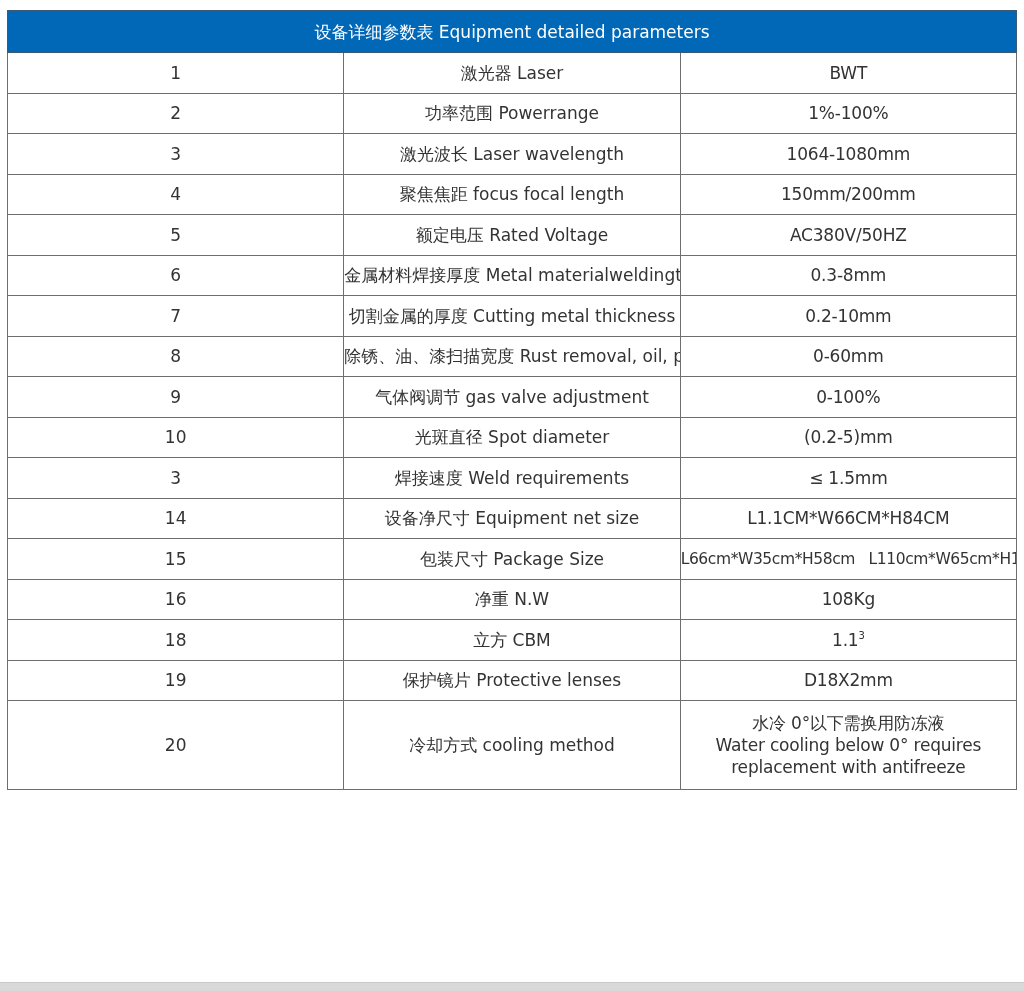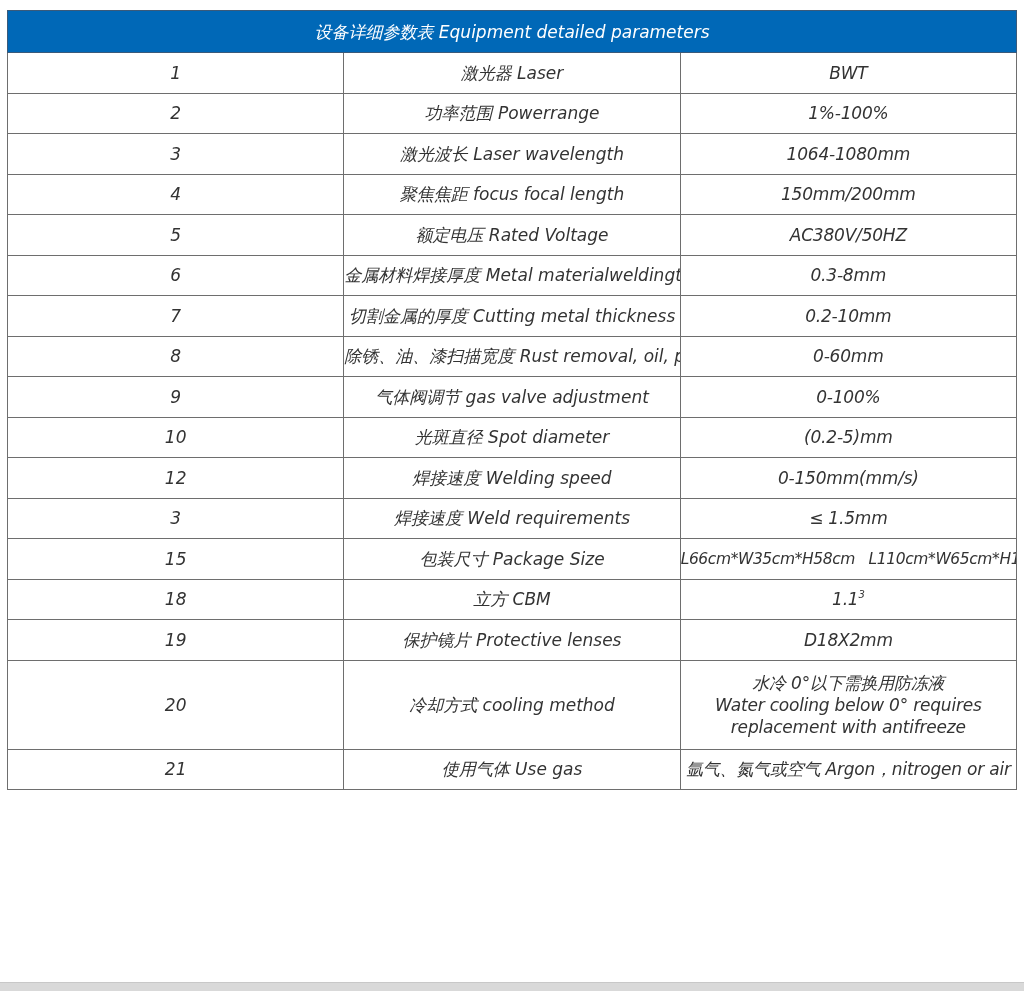--- a/index.html
+++ b/index.html
@@ -3,21 +3,21 @@
 <meta charset="utf-8">
 <style>
   html, body { margin: 0; padding: 0; }
   body {
     width: 1024px; height: 991px; overflow: hidden;
     background: #ffffff; position: relative;
     font-family: "DejaVu Sans", "Liberation Sans", sans-serif;
     color: #333333;
   }
   .table-wrap {
-    position: absolute; left: 7px; top: 10px; width: 847px; font-style: italic;
+    position: absolute; left: 7px; top: 10px; width: 847px;
   }
   table {
     border-collapse: collapse; width: 1010px; table-layout: fixed;
   }
   td, th {
     border: 1px solid #6e6e6e;
     text-align: center; vertical-align: middle;
     font-size: 17px; line-height: 22px; padding: 0;
     white-space: nowrap; overflow: hidden;
   }
@@ -92,55 +92,55 @@
         <td class="num">9</td>
         <td class="name">气体阀调节 gas valve adjustment</td>
         <td class="val">0-100%</td>
       </tr>
       <tr class="row">
         <td class="num">10</td>
         <td class="name">光斑直径 Spot diameter</td>
         <td class="val">(0.2-5)mm</td>
       </tr>
       <tr class="row">
-        <td class="num">12</td>
-        <td class="name">焊接速度 Welding speed</td>
-        <td class="val">0-150mm(mm/s)</td>
-      </tr>
-      <tr class="row">
         <td class="num">3</td>
         <td class="name">焊接速度 Weld requirements</td>
         <td class="val">≤ 1.5mm</td>
       </tr>
       <tr class="row">
+        <td class="num">14</td>
+        <td class="name">设备净尺寸 Equipment net size</td>
+        <td class="val">L1.1CM*W66CM*H84CM</td>
+      </tr>
+      <tr class="row">
         <td class="num">15</td>
         <td class="name">包装尺寸 Package Size</td>
         <td class="val tight" style="white-space: pre;">L66cm*W35cm*H58cm   L110cm*W65cm*H100cm</td>
+      </tr>
+      <tr class="row">
+        <td class="num">16</td>
+        <td class="name">净重 N.W</td>
+        <td class="val">108Kg</td>
       </tr>
       <tr class="row">
         <td class="num">18</td>
         <td class="name">立方 CBM</td>
         <td class="val"><span>1.1</span><sup>3</sup></td>
       </tr>
       <tr class="row">
         <td class="num">19</td>
         <td class="name">保护镜片 Protective lenses</td>
         <td class="val">D18X2mm</td>
       </tr>
       <tr class="row tall">
         <td class="num">20</td>
         <td class="name">冷却方式 cooling method</td>
         <td class="val">
           <div>水冷 0°以下需换用防冻液</div>
           <div>Water cooling below 0° requires</div>
           <div>replacement with antifreeze</div>
         </td>
       </tr>
-      <tr class="row">
-        <td class="num">21</td>
-        <td class="name">使用气体 Use gas</td>
-        <td class="val">氩气、氮气或空气 Argon，nitrogen or air</td>
-      </tr>
     </tbody>
   </table>
 </div>
 
 <div class="bottom-bar"></div>
 
 </body></html>

